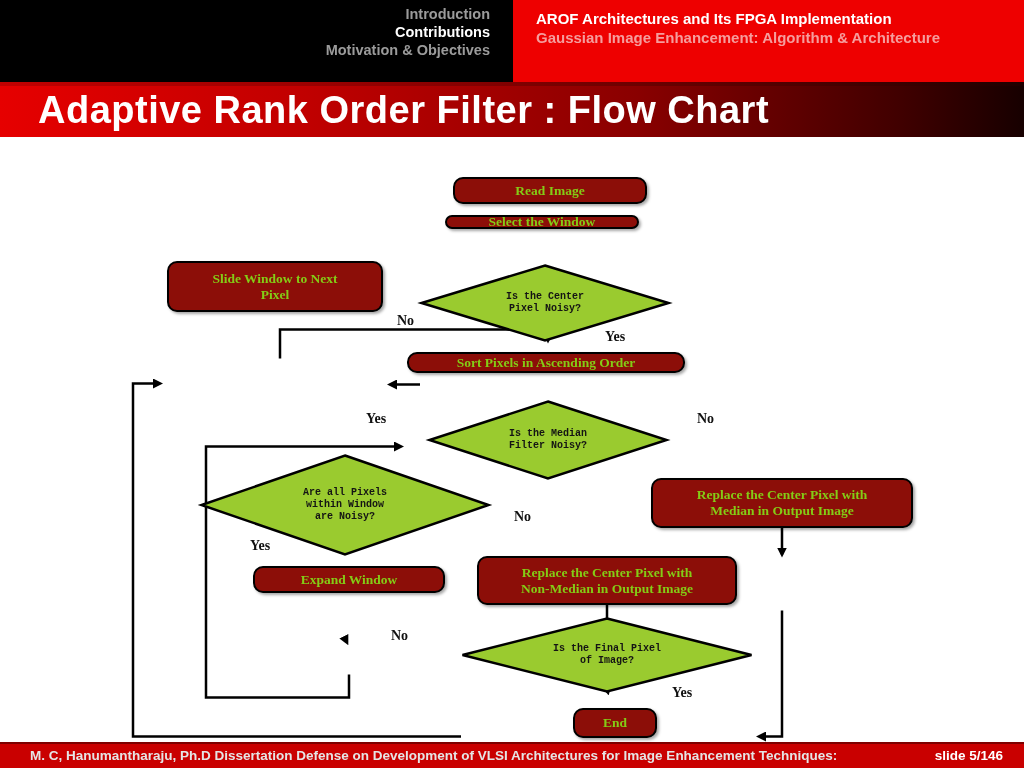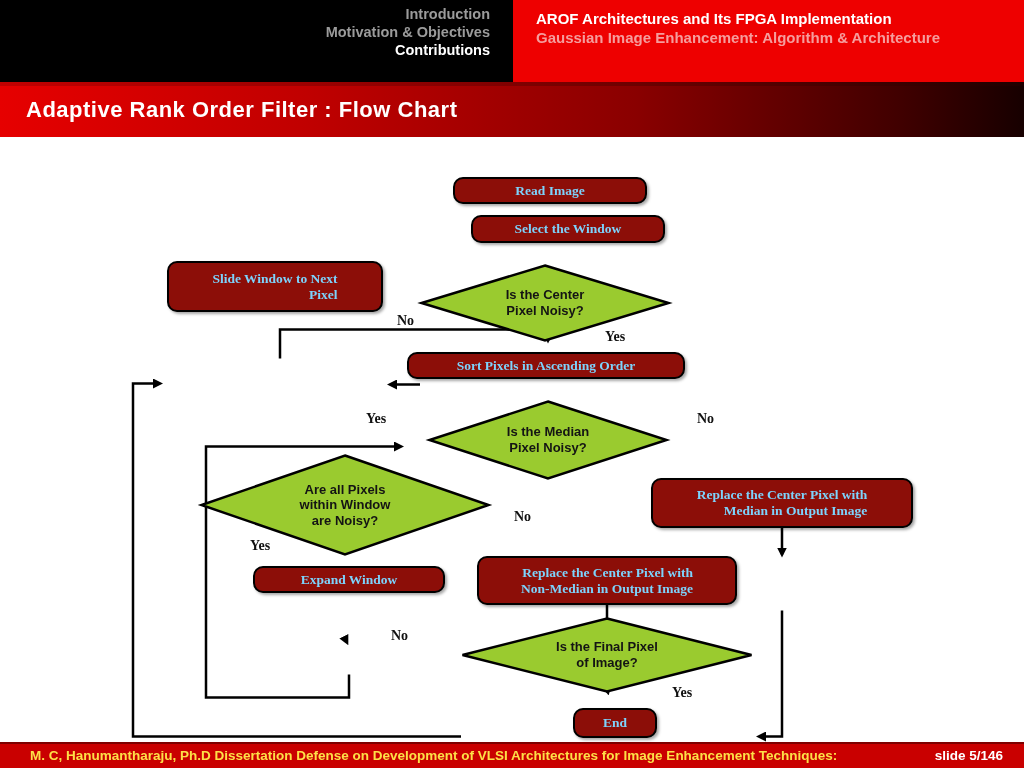--- a/index.html
+++ b/index.html
@@ -28,72 +28,72 @@
   .nav-right .nav-line.active{color:#ffffff;}
   .title-bar{
     position:absolute;left:0;top:82px;width:1024px;height:55px;
     background:linear-gradient(90deg,#e60000 0%,#c00000 30%,#8a0000 62%,#400000 88%,#170000 100%);
   }
   .title-bar::before{
     content:"";position:absolute;left:0;top:0;width:100%;height:4px;
     background:linear-gradient(90deg,#a50000,#250000);opacity:.55;
   }
   .title-bar h1{
-    margin:0;padding:0 0 0 26px;font-size:22px;line-height:56px;color:#ffffff;
+    margin:0;padding:0 0 0 38px;font-size:38px;line-height:56px;color:#ffffff;
     font-weight:bold;letter-spacing:.5px;white-space:nowrap;
   }
   
   .footer{
     position:absolute;left:0;top:742px;width:1024px;height:26px;background:#c90000;
     border-top:2px solid #7e0000;box-sizing:border-box;
   }
   .footer .f-left{
     position:absolute;left:30px;top:0;line-height:24px;font-size:13.5px;
-    font-weight:bold;color:#fde047;white-space:nowrap;
+    font-weight:bold;color:#e5e5e5;white-space:nowrap;
   }
   .footer .f-right{
     position:absolute;right:21px;top:0;line-height:24px;font-size:13.5px;
     font-weight:bold;color:#ffffff;white-space:nowrap;
   }
   
   .diagram{position:absolute;left:0;top:137px;width:1024px;height:605px;}
   .connectors{position:absolute;left:0;top:0;width:1024px;height:768px;pointer-events:none;}
   .node{
     position:absolute;box-sizing:border-box;background:#8c0e08;border:2.5px solid #000000;
     border-radius:10px;display:flex;align-items:center;justify-content:center;
     box-shadow:2px 2px 3px rgba(0,0,0,.35);
   }
   .node .node-text{
     font-family:"Liberation Serif","DejaVu Serif",serif;font-weight:bold;
-    color:#7dd3fc;font-size:13.5px;line-height:1.18;text-align:right;
+    color:#84cc16;font-size:13.5px;line-height:1.18;text-align:center;
     white-space:pre-line;padding:0 4px;
   }
   .decision{position:absolute;}
   .decision svg{position:absolute;left:0;top:0;overflow:visible;}
   .decision polygon{fill:#9acb2f;stroke:#000000;stroke-width:2.5;}
   .diamond-text{
     position:absolute;left:0;top:0;right:0;bottom:0;display:flex;align-items:center;
-    justify-content:center;font-family:Liberation Sans, sans-serif;
-    font-weight:bold;color:#141414;font-size:13px;line-height:1.2;text-align:center;
+    justify-content:center;font-family:Liberation Mono, monospace;
+    font-weight:bold;color:#141414;font-size:10px;line-height:1.2;text-align:center;
     white-space:pre-line;
   }
   .yn-label{
     position:absolute;font-family:"Liberation Serif","DejaVu Serif",serif;
     font-weight:bold;color:#111111;font-size:14px;
   }
 </style>
 </head>
 <body>
 
 <div class="slide">
 
   <div class="nav-left">
     <span class="nav-line">Introduction</span>
+    <span class="nav-line active">Contributions</span>
     <span class="nav-line">Motivation &amp; Objectives</span>
-    <span class="nav-line active">Contributions</span>
   </div>
   <div class="nav-right">
     <span class="nav-line active">AROF Architectures and Its FPGA Implementation</span>
     <span class="nav-line">Gaussian Image Enhancement: Algorithm &amp; Architecture</span>
   </div>
 
   <div class="title-bar">
     <h1>Adaptive Rank Order Filter : Flow Chart</h1>
   </div>
 
@@ -120,28 +120,28 @@
         <path d="M607 606 L608 611" marker-end="url(#ah)"></path>
         <path d="M782 529 L782 655 L759 655" marker-end="url(#ah)"></path>
         <path d="M461 655 L133 655 L133 302 L160 302" marker-end="url(#ah)"></path>
         <path d="M608 694 L608 704" marker-end="url(#ah)"></path>
       </g>
     </svg>
 
     <div class="node" style="left:453px;top:40px;width:194px;height:27px">
       <span class="node-text">Read Image</span>
     </div>
-    <div class="node" style="left:471px;top:78px;width:194px;height:28px">
+    <div class="node" style="left:445px;top:78px;width:194px;height:14px">
       <span class="node-text">Select the Window</span>
     </div>
     <div class="node" style="left:167px;top:124px;width:216px;height:51px">
       <span class="node-text">Slide Window to Next
 Pixel</span>
     </div>
-    <div class="node" style="left:407px;top:215px;width:278px;height:27px">
+    <div class="node" style="left:407px;top:215px;width:278px;height:21px">
       <span class="node-text">Sort Pixels in Ascending Order</span>
     </div>
     <div class="node" style="left:651px;top:341px;width:262px;height:50px">
       <span class="node-text">Replace the Center Pixel with
 Median in Output Image</span>
     </div>
     <div class="node" style="left:253px;top:429px;width:192px;height:27px">
       <span class="node-text">Expand Window</span>
     </div>
     <div class="node" style="left:477px;top:419px;width:260px;height:49px">
@@ -157,21 +157,21 @@
         <polygon points="125,1.5 248.5,39 125,76.5 1.5,39"></polygon>
       </svg>
       <div class="diamond-text">Is the Center
 Pixel Noisy?</div>
     </div>
     <div class="decision" style="left:428px;top:263px;width:240px;height:80px">
       <svg width="240" height="80">
         <polygon points="120,1.5 238.5,40 120,78.5 1.5,40"></polygon>
       </svg>
       <div class="diamond-text">Is the Median
-Pixel Noisy?</div>
+Filter Noisy?</div>
     </div>
     <div class="decision" style="left:200px;top:317px;width:290px;height:102px">
       <svg width="290" height="102">
         <polygon points="145,1.5 288.5,51 145,100.5 1.5,51"></polygon>
       </svg>
       <div class="diamond-text">Are all Pixels
 within Window
 are Noisy?</div>
     </div>
     <div class="decision" style="left:461px;top:480px;width:292px;height:76px">

